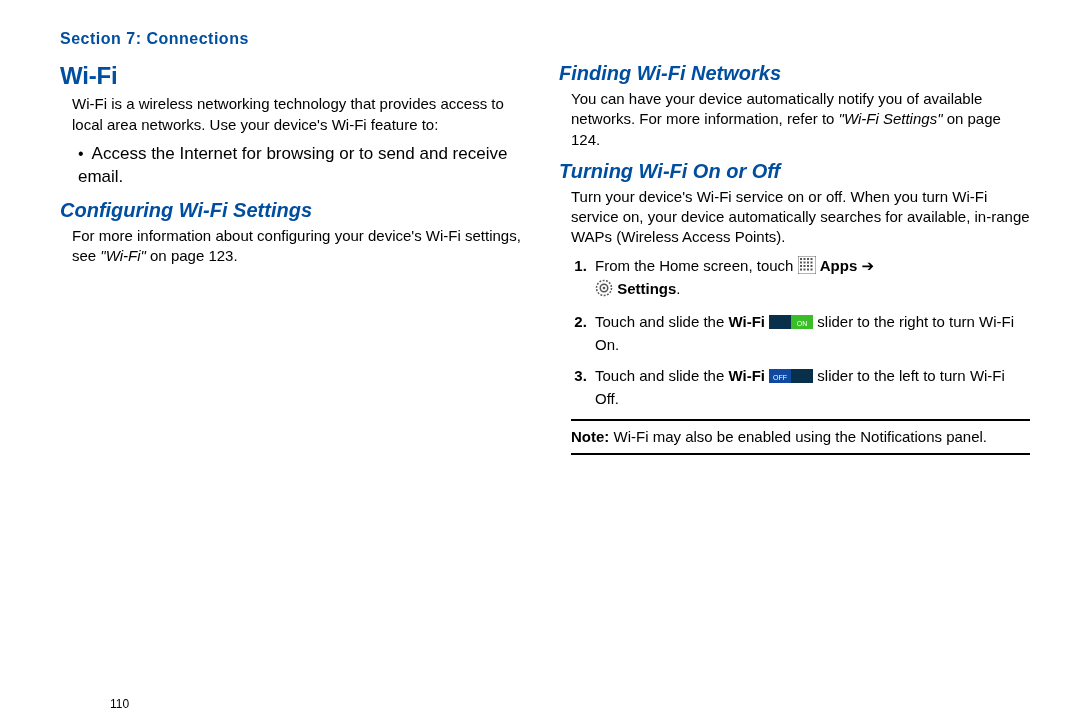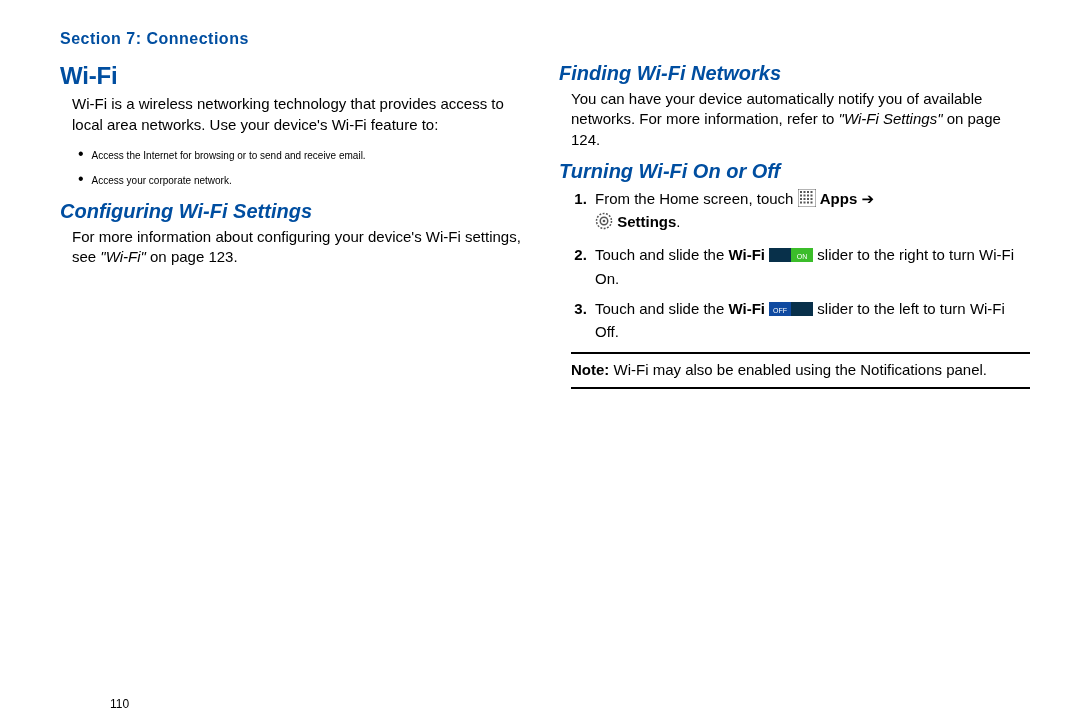--- a/index.html
+++ b/index.html
@@ -55,21 +55,21 @@
   .p-tight {
     margin: 2px 0 4px 12px;
   }
   ul.bullets {
     list-style: none;
     margin: 2px 0 8px 18px;
     padding: 0;
   }
   ul.bullets li {
     margin: 4px 0;
-    font-size: 10px;
+    font-size: 17px;
   }
   ul.bullets li::before {
     content: "•";
     font-size: 16px;
     margin-right: 8px;
   }
   ol.steps {
     margin: 2px 0 8px 12px;
     padding: 0 0 0 20px;
   }
@@ -104,35 +104,35 @@
 <div class="page">
   <h1 class="section-title">Section 7: Connections</h1>
 
   <div class="columns">
 
     <div class="col">
       <div class="h2">Wi-Fi</div>
       <div class="p">Wi-Fi is a wireless networking technology that provides access to local area networks. Use your device's Wi-Fi feature to:</div>
       <ul class="bullets">
         <li>Access the Internet for browsing or to send and receive email.</li>
-        <li>Access your corporate network.</li>
       </ul>
       <div class="h3">Configuring Wi-Fi Settings</div>
       <div class="p">
         <span>For more information about configuring your device's Wi-Fi settings, see </span><span class="italic">"Wi-Fi"</span><span> on page 123.</span>
       </div>
     </div>
 
     <div class="col">
       <div class="h3" style="margin-top:0">Finding Wi-Fi Networks</div>
       <div class="p">
         <span>You can have your device automatically notify you of available networks. For more information, refer to </span><span class="italic">"Wi-Fi Settings"</span><span> on page 124.</span>
       </div>
 
       <div class="h3">Turning Wi-Fi On or Off</div>
+      <div class="p">Turn your device's Wi-Fi service on or off. When you turn Wi-Fi service on, your device automatically searches for available, in-range WAPs (Wireless Access Points).</div>
 
       <ol class="steps">
         <li>
           <span>From the Home screen, touch </span>
           <span class="icon-apps">
             <svg width="18" height="18" viewBox="0 0 18 18">
               <rect x="0" y="0" width="18" height="18" fill="#fff" stroke="#000" stroke-width="0.6"></rect>
               <g fill="#555">
                 <rect x="2" y="2" width="2" height="2"></rect>
                   <rect x="5.5" y="2" width="2" height="2"></rect>

